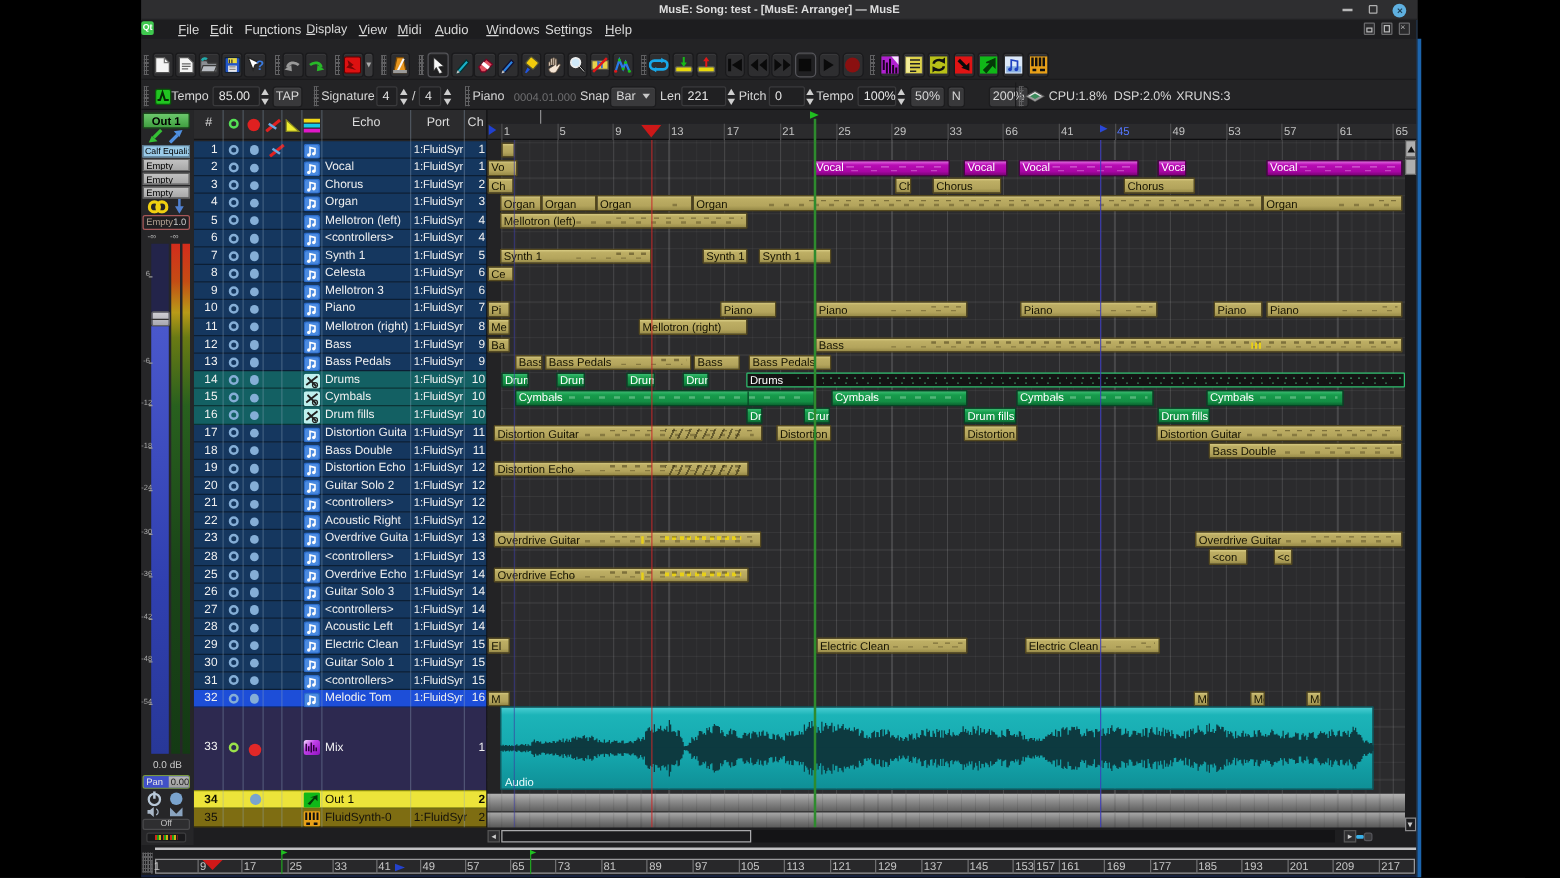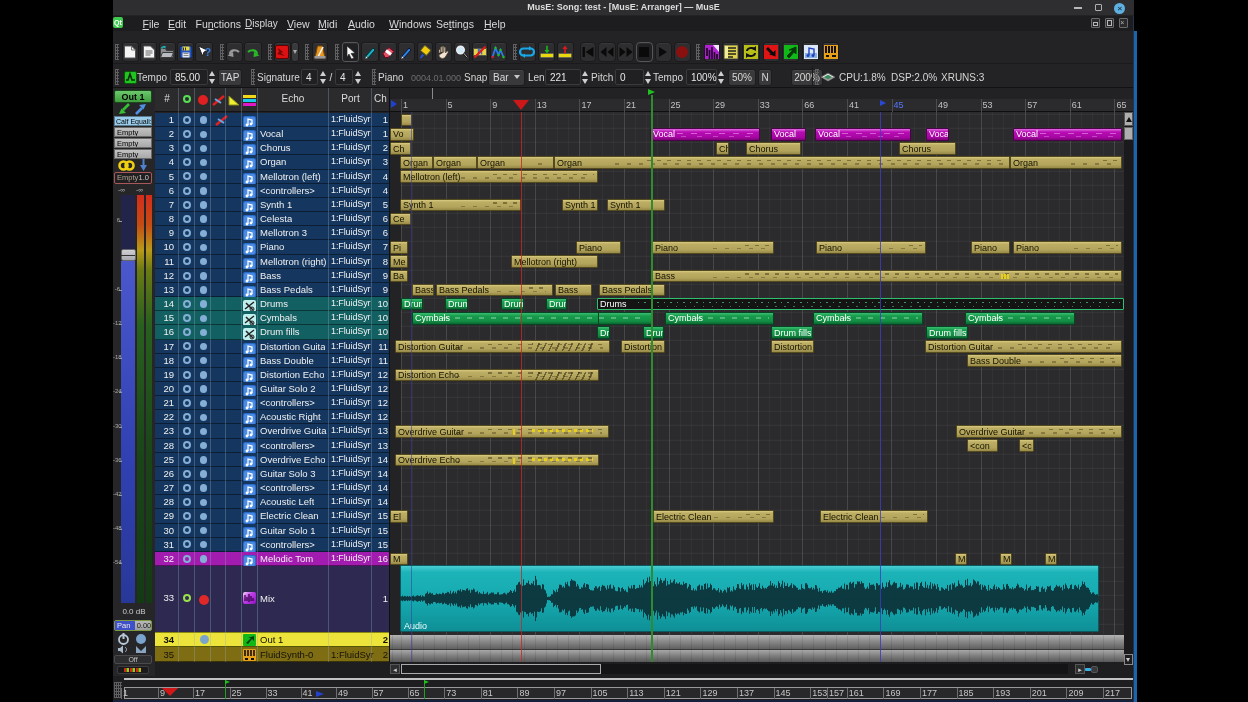--- a/index.html
+++ b/index.html
@@ -808,21 +808,21 @@
         <rect width="13" height="12" rx="2" fill="#2a6ac8"></rect>
         <rect x="1" y="1" width="11" height="10" rx="1.5" fill="#4a8ae0"></rect>
         <path d="M5 9V3l4 1v4" stroke="#fff" stroke-width="1.3" fill="none"></path>
         <circle cx="4" cy="9" r="1.4" fill="#fff"></circle>
         <circle cx="8" cy="8" r="1.4" fill="#fff"></circle>
       </svg></span>
     <span class="tname">&lt;controllers&gt;</span>
     <span class="tport">1:FluidSyr</span>
     <span class="tch">15</span>
   </div>
-<div class="trow" style="top:551.84px;background:#a21caf;border-bottom:1px solid rgba(0,0,0,.45)">
+<div class="trow" style="top:551.84px;background:#1d4ed8;border-bottom:1px solid rgba(0,0,0,.45)">
     <span class="tnum">32</span>
     <span class="ring"></span>
     <span class="dot"></span>
     <span class="ticon"><svg width="13" height="12" viewBox="0 0 13 12">
         <rect width="13" height="12" rx="2" fill="#2a6ac8"></rect>
         <rect x="1" y="1" width="11" height="10" rx="1.5" fill="#4a8ae0"></rect>
         <path d="M5 9V3l4 1v4" stroke="#fff" stroke-width="1.3" fill="none"></path>
         <circle cx="4" cy="9" r="1.4" fill="#fff"></circle>
         <circle cx="8" cy="8" r="1.4" fill="#fff"></circle>
       </svg></span>

